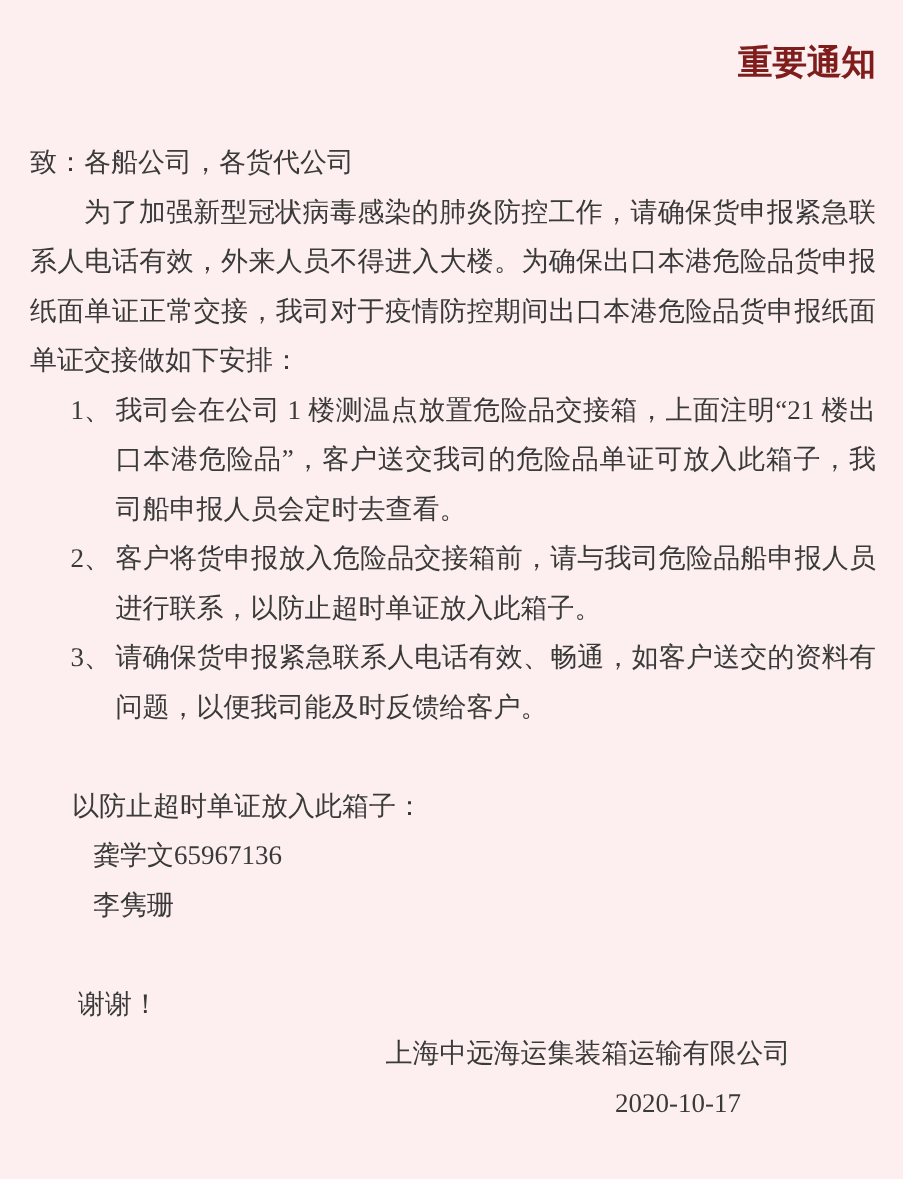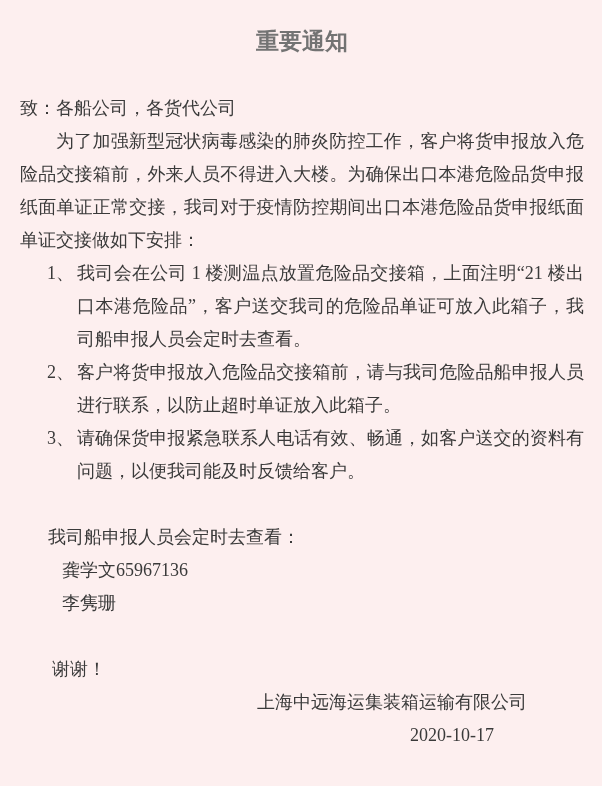--- a/index.html
+++ b/index.html
@@ -14,24 +14,24 @@
     box-sizing: border-box;
     background: #fdefef;
     font-family: "Liberation Serif", "DejaVu Serif", serif;
     color: #3a3a3a;
     font-size: 18px;
     line-height: 33px;
     padding: 28px 18px 0 20px;
     overflow: hidden;
   }
   .title {
-    text-align: center;
+    text-align: right;
     font-size: 23px;
     font-weight: bold;
-    color: #737373;
+    color: #7f1d1d;
     line-height: 28px;
     margin: 0 0 36px 0;
   }
   .salutation { }
   .intro {
     text-indent: 2em;
     text-align: justify;
   }
   .list-item {
     display: flex;
@@ -71,21 +71,21 @@
 </style>
 </head>
 <body>
 
 <div class="doc">
 
   <div class="title">重要通知</div>
 
   <div class="salutation">致：各船公司，各货代公司</div>
 
-  <div class="intro">为了加强新型冠状病毒感染的肺炎防控工作，客户将货申报放入危险品交接箱前，外来人员不得进入大楼。为确保出口本港危险品货申报纸面单证正常交接，我司对于疫情防控期间出口本港危险品货申报纸面单证交接做如下安排：</div>
+  <div class="intro">为了加强新型冠状病毒感染的肺炎防控工作，请确保货申报紧急联系人电话有效，外来人员不得进入大楼。为确保出口本港危险品货申报纸面单证正常交接，我司对于疫情防控期间出口本港危险品货申报纸面单证交接做如下安排：</div>
 
   <div class="list">
 
     <div class="list-item">
       <span class="item-num">1、</span>
       <span class="item-text">我司会在公司 1 楼测温点放置危险品交接箱，上面注明“21 楼出口本港危险品”，客户送交我司的危险品单证可放入此箱子，我司船申报人员会定时去查看。</span>
     </div>
 
     <div class="list-item">
       <span class="item-num">2、</span>
@@ -94,21 +94,21 @@
 
     <div class="list-item">
       <span class="item-num">3、</span>
       <span class="item-text">请确保货申报紧急联系人电话有效、畅通，如客户送交的资料有问题，以便我司能及时反馈给客户。</span>
     </div>
 
   </div>
 
   <div class="spacer"></div>
 
-  <div class="contact-heading">我司船申报人员会定时去查看：</div>
+  <div class="contact-heading">以防止超时单证放入此箱子：</div>
 
   <div class="contact-row">
     <span class="contact-name">龚学文</span>
     <span class="contact-phone">65967136</span>
   </div>
 
 
   <div class="contact-row">
     <span class="contact-name">李隽珊</span>
   </div>

